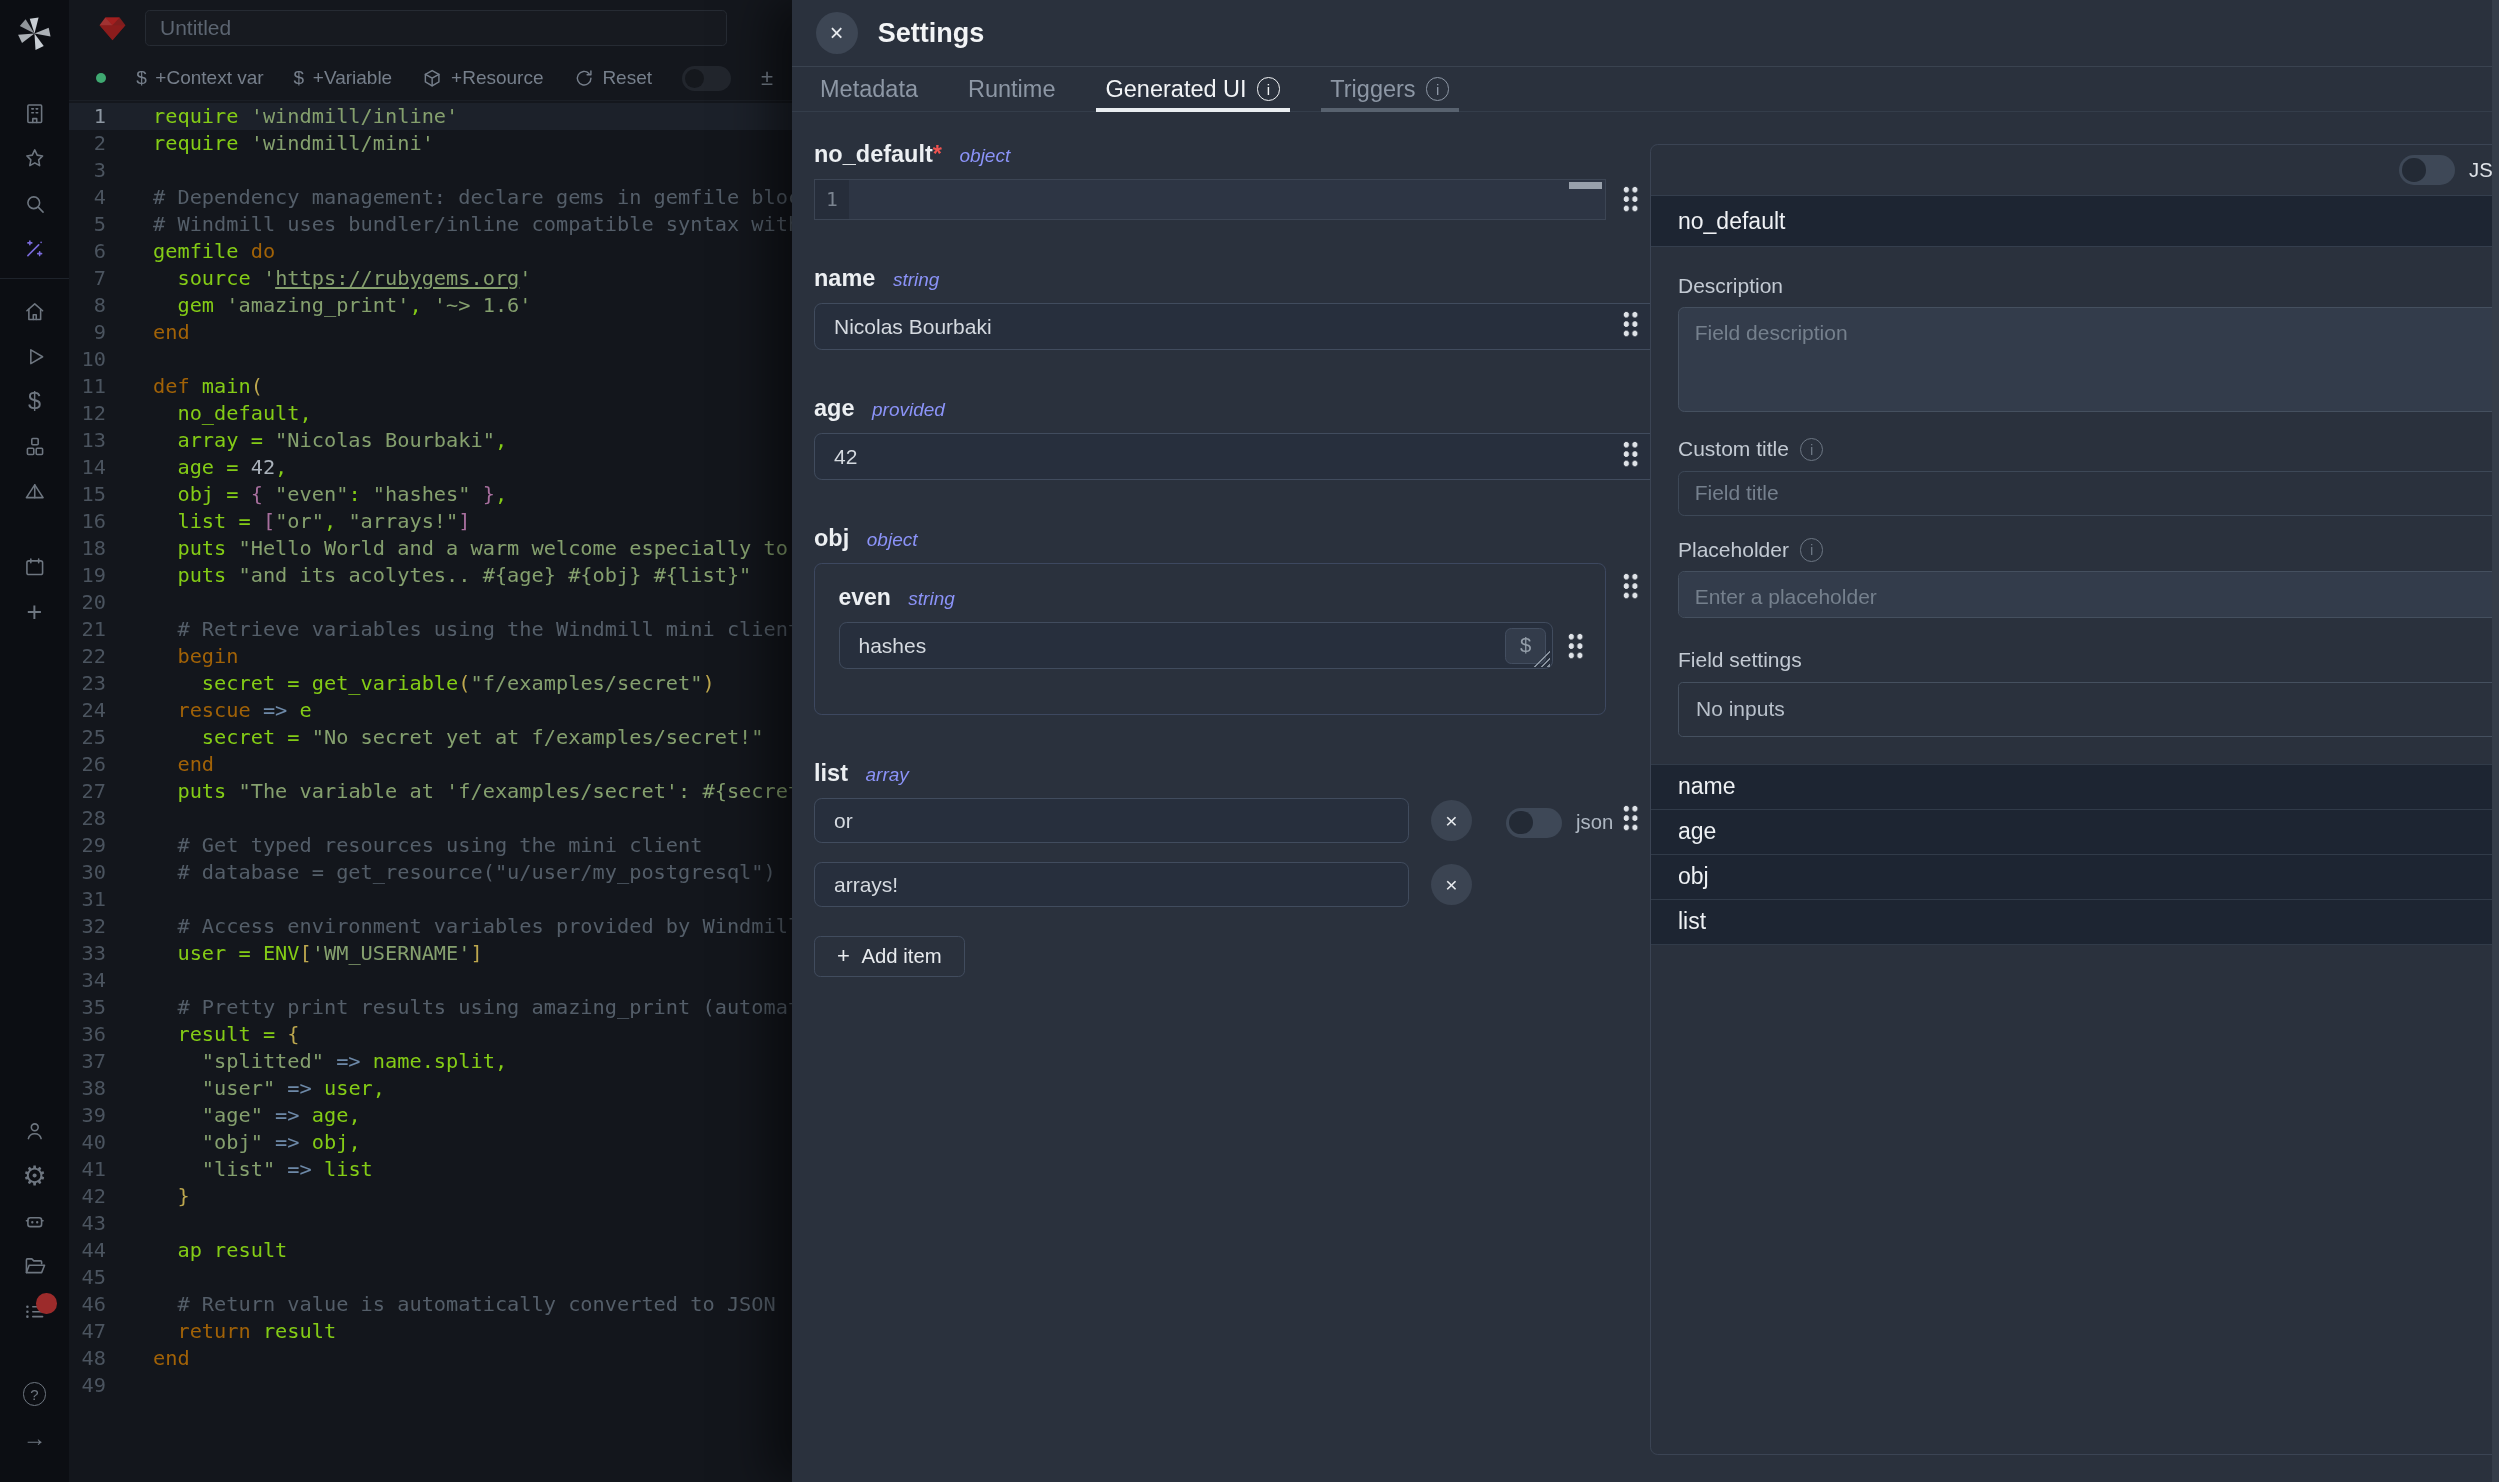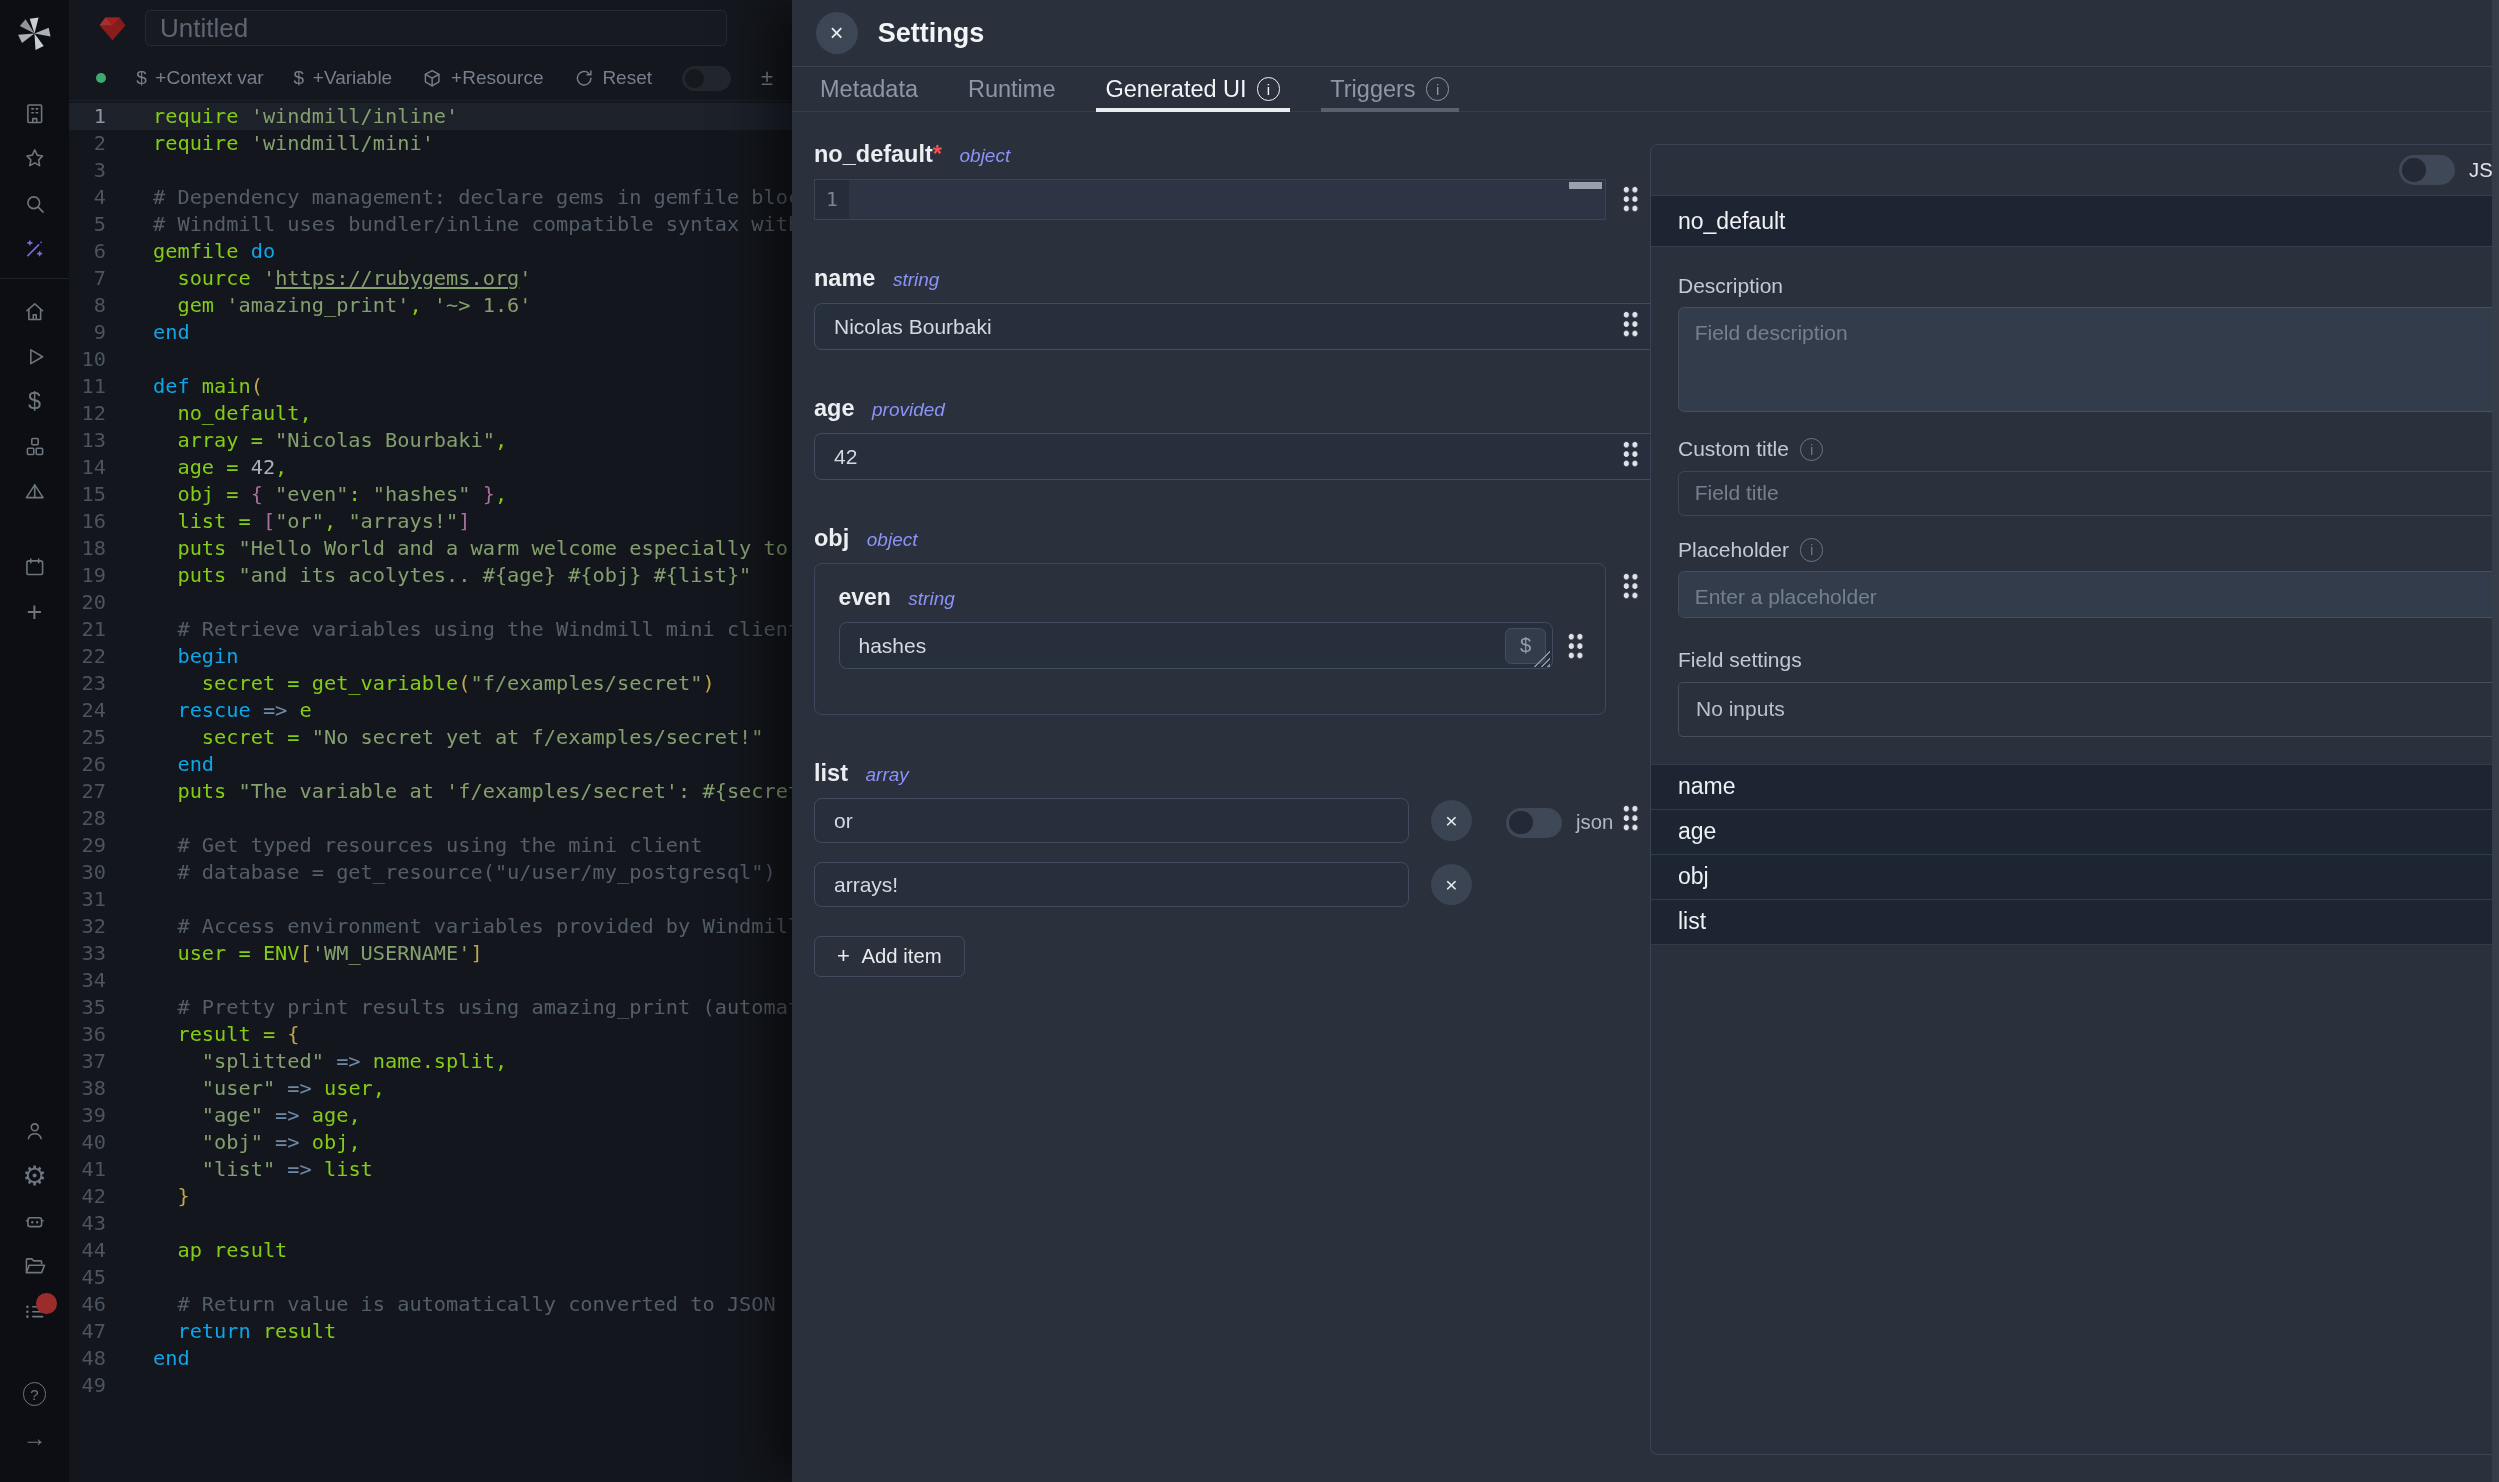--- a/index.html
+++ b/index.html
@@ -16,39 +16,39 @@
   .sb-item.active { color:#7b6bdc; }
   .sb-divider { width:69px; height:0.8px; background:#1e232b; margin:6.3px 0 11px; }
   .sb-spacer { flex:1; }
   .red-dot { position:absolute; top:4.7px; right:12.5px; width:20.3px; height:20.3px; border-radius:50%; background:#9c2b2b; }
   .help-circle { width:23.5px; height:23.5px; border:1.6px solid #6e7680; border-radius:50%; display:flex; align-items:center; justify-content:center; font-size:15px; color:#6e7680; }
 
   
   .workspace { position:absolute; left:69px; top:0; width:723px; height:100%; background:#14171d; }
   .titlebar { height:56px; display:flex; align-items:center; padding-left:28px; gap:17px; }
   .lang-icon { width:31px; height:31px; }
-  .title-input { width:582px; height:36px; background:#171a20; border:0.8px solid #262b33; border-radius:4.7px; color:#5c6571; font-size:26px; padding:0 14px; outline:none; }
+  .title-input { width:582px; height:36px; background:#171a20; border:0.8px solid #262b33; border-radius:4.7px; color:#5c6571; font-size:21px; padding:0 14px; outline:none; }
   .toolbar { height:45px; display:flex; align-items:center; gap:30px; padding-left:27px; color:#767f8b; font-size:19px; border-bottom:0.8px solid #1b1f26; }
   .tb-btn { display:inline-flex; align-items:center; gap:8.6px; cursor:pointer; white-space:nowrap; }
   .tb-ico { font-size:19px; }
   .tb-btn svg { width:20.3px; height:20.3px; stroke:currentColor; fill:none; stroke-width:1.7; stroke-linecap:round; stroke-linejoin:round; }
   .green-dot { width:10.2px; height:10.2px; border-radius:50%; background:#3fa971; flex:none; }
   .tb-toggle { width:49px; height:25px; border-radius:12.5px; background:#22262d; position:relative; flex:none; }
   .tb-toggle::before { content:""; position:absolute; left:3.1px; top:3.1px; width:19px; height:19px; border-radius:50%; background:#15181d; }
   .plusminus { font-size:22px; color:#767f8b; }
 
   
   .editor { position:absolute; top:103px; bottom:0; left:0; right:0; background:#13161c; font-family:"DejaVu Sans Mono", monospace; font-size:20.3px; overflow:hidden; }
   .line { display:flex; height:27px; line-height:27px; white-space:pre; }
   .line .ln { width:59px; flex:none; text-align:right; padding-right:22px; color:#4b545f; }
   .line .code { padding-left:25px; }
   .line.active { background:#1c212a; }
   .line.active .ln { color:#8d97a2; }
   .tok-d { color:#84cc16; }
-  .tok-k { color:#0ea5e9; }
+  .tok-k { color:#a16207; }
   .tok-s { color:#85a06e; }
   .tok-c { color:#545e69; }
   .tok-n { color:#aab2bb; }
   .tok-p { color:#a86f9e; }
   .tok-y { color:#bda74e; }
   .tok-o { color:#6d89a8; }
   .tok-u { color:#85a06e; text-decoration:underline; }
 
   
   .modal { position:absolute; left:792px; top:0; width:1708px; height:100%; background:#2a313d; box-shadow:-22px 0 44px rgba(0,0,0,.5); z-index:5; }

